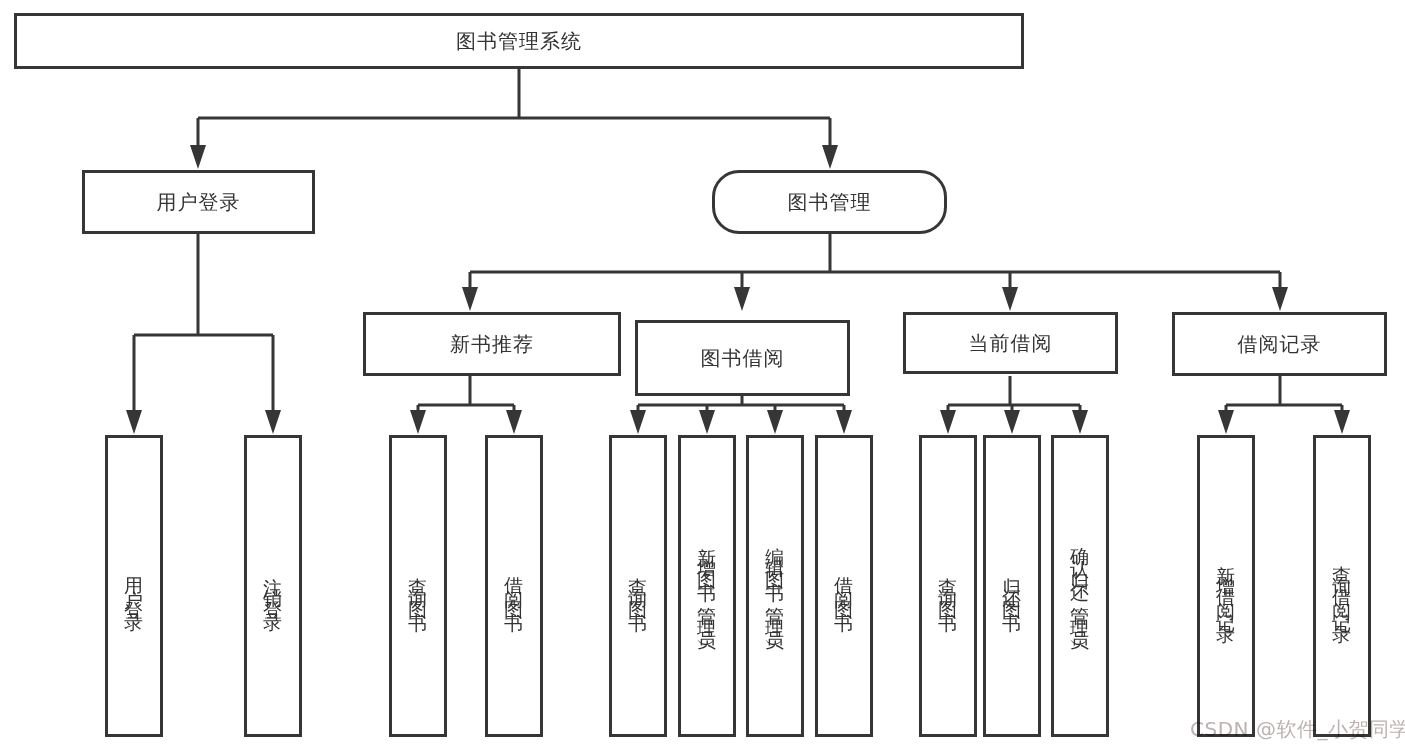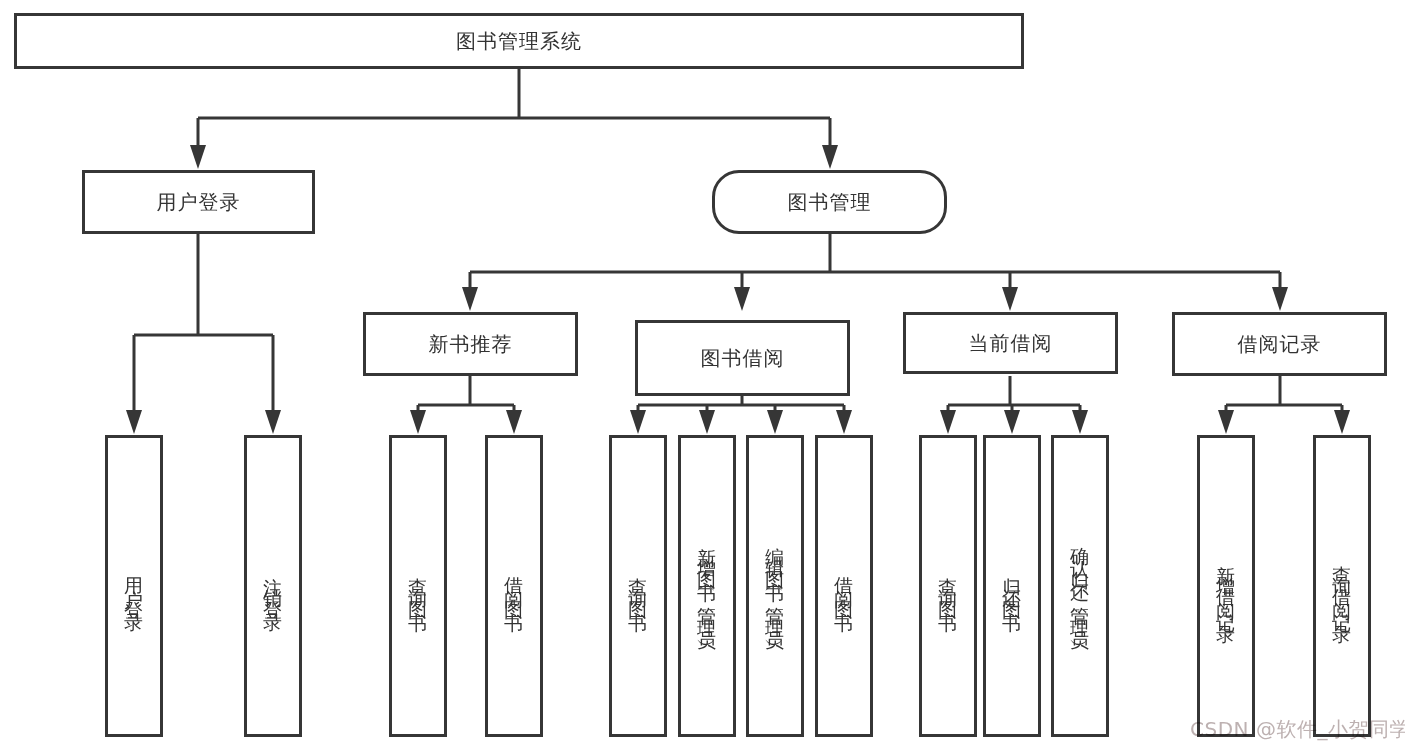--- a/index.html
+++ b/index.html
@@ -98,21 +98,21 @@
     <span>图书管理系统</span>
   </div>
 
   <div class="node hnode" style="left:82px; top:170px; width:233px; height:64px;">
     <span>用户登录</span>
   </div>
   <div class="node hnode" style="left:712px; top:170px; width:235px; height:64px;border-radius:27px;">
     <span>图书管理</span>
   </div>
 
-  <div class="node hnode" style="left:363px; top:312px; width:215px; height:64px;">
+  <div class="node hnode" style="left:363px; top:312px; width:258px; height:64px;">
     <span>新书推荐</span>
   </div>
   <div class="node hnode" style="left:635px; top:312px; width:215px; height:76px;margin-top:8px;">
     <span>图书借阅</span>
   </div>
   <div class="node hnode" style="left:903px; top:312px; width:215px; height:62px;">
     <span>当前借阅</span>
   </div>
   <div class="node hnode" style="left:1172px; top:312px; width:215px; height:64px;">
     <span>借阅记录</span>

